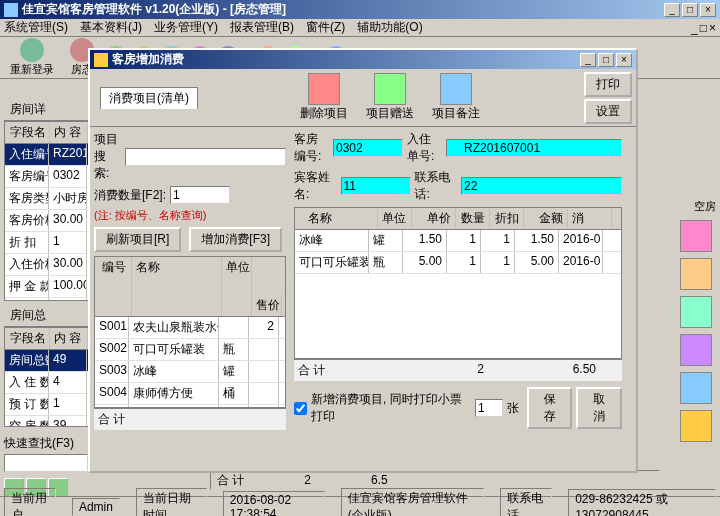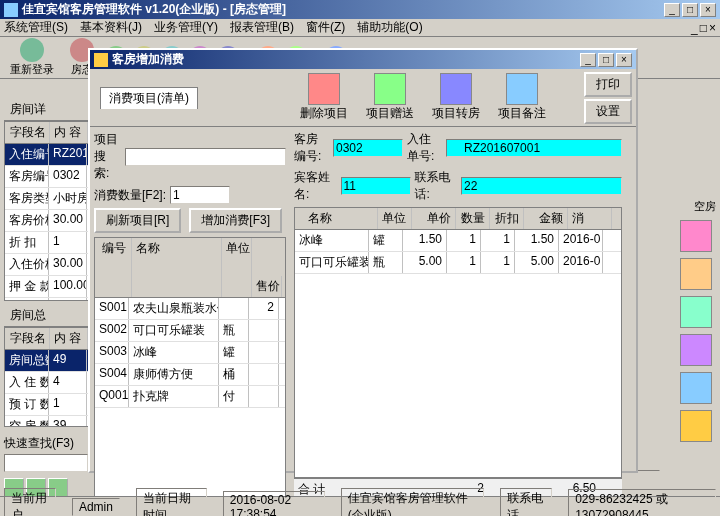--- a/index.html
+++ b/index.html
@@ -19,21 +19,21 @@
 .grid-header > div, .grid-row > div { padding: 2px 4px; border-right: 1px solid #c0c0c0; overflow: hidden; white-space: nowrap; }
 .grid-row { display: flex; border-bottom: 1px solid #e0e0e0; }
 .grid-row.sel { background: #0a246a; color: #fff; }
 input.fld { border: 1px inset #d4d0c8; background: #fff; height: 18px; padding: 0 2px; }
 input.fld.hl { background: #00ffff; }
 .btn3d { background: #d4d0c8; border: 2px outset #fff; padding: 2px 10px; cursor: pointer; }
 .dialog { position: absolute; left: 88px; top: 48px; width: 550px; height: 425px; background: #d4d0c8; border: 2px outset #fff; }
 .dlg-toolbar { height: 58px; display: flex; align-items: center; padding: 4px; border-bottom: 1px solid #808080; }
 .dlg-left { width: 200px; padding: 4px; float: left; }
 .dlg-right { width: 336px; padding: 4px; float: left; }
-.sm-grid { background: #fff; border: 1px solid #808080; height: 271px; overflow: hidden; }
+.sm-grid { background: #fff; border: 1px solid #808080; height: 152px; overflow: hidden; }
 .info-row { display: flex; align-items: center; margin-bottom: 4px; gap: 4px; }
 .statusbar { position: absolute; bottom: 0; left: 0; right: 0; height: 20px; background: #d4d0c8; border-top: 1px solid #808080; display: flex; align-items: center; padding: 0 4px; gap: 16px; }
 .statusbar > div { border: 1px inset #d4d0c8; padding: 1px 6px; }
 .icon-sq { width: 32px; height: 32px; display: inline-block; background: #e8b; border: 1px solid #888; }
 .side-icons { position: absolute; right: 4px; top: 120px; width: 36px; display: flex; flex-direction: column; gap: 6px; }
 .side-icons .ic { width: 32px; height: 32px; background: #f9c; border: 1px solid #888; cursor: pointer; }
 .tab-hdr { background: #d4d0c8; padding: 2px 6px; border-bottom: 1px solid #808080; }
 .sum-row { display:flex; padding: 2px 4px; border-top:1px solid #808080; background:#f0f0f0;}
 </style>
 </head>
@@ -198,24 +198,20 @@
     <div style="flex:1;display:flex;align-items:center;gap:6px;">
       <div class="tool-btn">
           <span class="icon-sq" style="background:#f88;"></span>
           <span>删除项目</span>
         </div>
       <div class="tool-btn">
           <span class="icon-sq" style="background:#8f8;"></span>
           <span>项目赠送</span>
         </div>
       <div class="tool-btn">
-          <span class="icon-sq" style="background:#88f;"></span>
-          <span>项目转房</span>
-        </div>
-      <div class="tool-btn">
           <span class="icon-sq" style="background:#8cf;"></span>
           <span>项目备注</span>
         </div>
       <div style="flex:1"></div>
       <div style="display:flex;flex-direction:column;gap:2px;">
         <button class="btn3d">打印</button>
         <button class="btn3d">设置</button>
       </div>
     </div>
   </div>
@@ -224,20 +220,21 @@
 
     <div class="dlg-left">
       <div class="info-row">
         <span>项目搜索:</span>
         <input class="fld" style="flex: 1 1 0%;">
       </div>
       <div class="info-row">
         <span>消费数量[F2]:</span>
         <input class="fld" style="width: 60px;" value="1">
       </div>
+      <div style="color:#c00;font-size:11px;">(注: 按编号、名称查询)</div>
       <div class="info-row" style="margin-top:4px;gap:8px;">
         <button class="btn3d">刷新项目[R]</button>
         <button class="btn3d">增加消费[F3]</button>
       </div>
       <div class="sm-grid" style="margin-top:4px;">
         <div class="grid-header">
           <div style="width:34px;">编号</div>
           <div style="width:90px;">名称</div>
           <div style="width:30px;">单位</div>
           <div style="width:30px;margin-top:38px;">售价</div>

